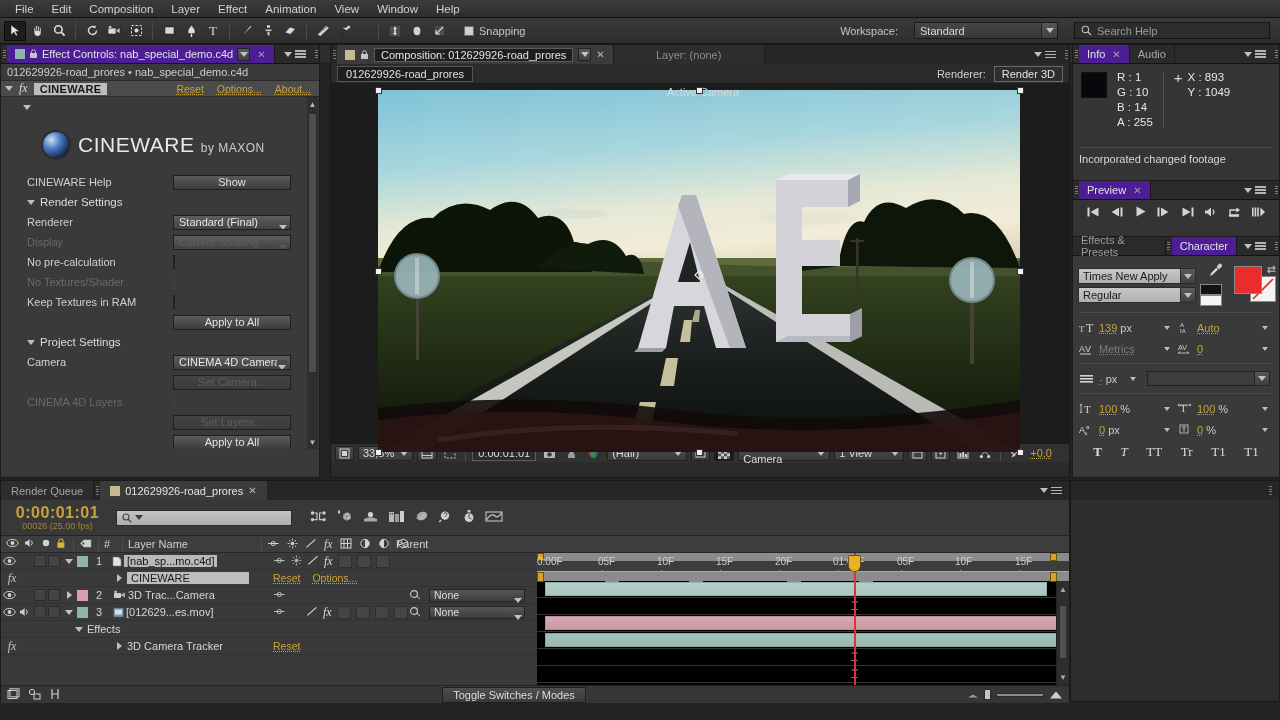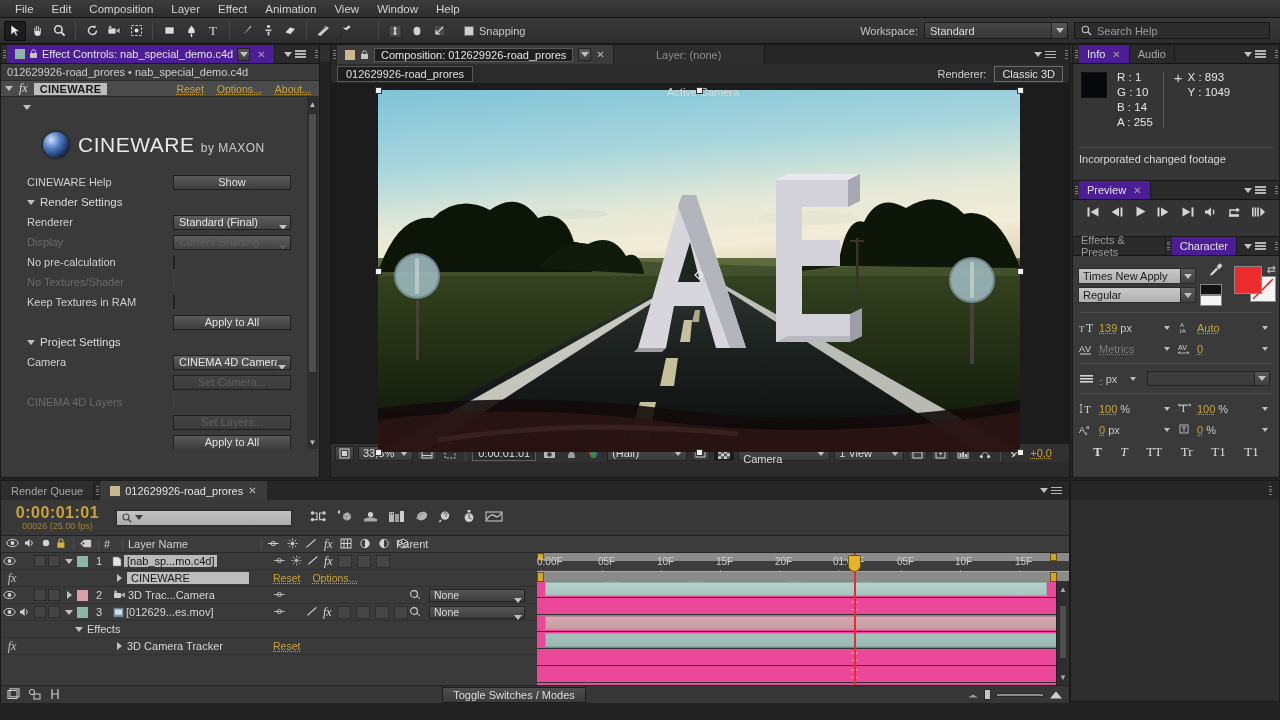--- a/index.html
+++ b/index.html
@@ -16,21 +16,21 @@
   .toolbar { height:26px; background:linear-gradient(#3a3a3a,#2d2d2d); display:flex;
              align-items:center; padding:0 4px; border-bottom:1px solid #151515; position:relative; }
   .tool { width:22px; height:20px; display:flex; align-items:center; justify-content:center;
           color:#d8d8d8; font-size:13px; border-radius:2px; }
   .tool.sel { background:#1d1d1d; box-shadow:inset 0 0 0 1px #0c0c0c; }
   .tsep { width:1px; height:18px; background:#1e1e1e; margin:0 5px;
           border-right:1px solid #4a4a4a; }
   .snapbox { display:flex; align-items:center; gap:5px; margin-left:14px; }
   .chk { width:10px; height:10px; background:#b9b9b9; border:1px solid #6a6a6a; display:inline-block; }
   .chk.off { background:#cfcfcf; }
-  .tb-right { margin-left:auto; display:flex; align-items:center; gap:6px; padding-right:6px; }
+  .tb-right { margin-left:auto; display:flex; align-items:center; gap:16px; padding-right:6px; }
   .ws-label { font-size:11px; color:#c5c5c5; }
   .ws-select { width:144px; height:17px; background:linear-gradient(#464646,#373737);
                border:1px solid #1b1b1b; display:flex; align-items:center;
                padding-left:5px; font-size:11px; color:#dcdcdc; position:relative; }
   .ws-select .arw { position:absolute; right:0; top:0; bottom:0; width:16px;
                background:linear-gradient(#565656,#3e3e3e); border-left:1px solid #252525;
                display:flex; align-items:center; justify-content:center; font-size:7px; }
   .helpsearch { width:196px; height:17px; background:#2c2c2c; border:1px solid #151515;
                display:flex; align-items:center; gap:5px; padding-left:6px; color:#9a9a9a; font-size:11px; }
 
@@ -195,21 +195,21 @@
   .lrow.sub { background:#3a3a3a; }
   .cellbox { width:12px;height:12px; background:#444; border:1px solid #2b2b2b; margin:0 1px;}
   .layername { background:#b9b9b9; color:#151515; padding:0 3px; font-size:11px; }
   .lcolor { width:11px;height:11px; }
   .sw-toggle { width:14px;height:13px; border:1px solid #2e2e2e; background:#454545; }
   .parent-dd { width:96px;height:13px; background:linear-gradient(#565656,#3d3d3d);
                border:1px solid #222; font-size:10.5px; color:#dcdcdc; display:flex;
                align-items:center; padding-left:4px; position:relative; }
   .parent-dd .a { position:absolute; right:2px; top:3px; }
   .lnk { color:#c8a33c; font-size:10.5px; text-decoration:underline; text-decoration-style:dotted; }
-  .tl-right { flex:1; background:#ec4899; position:relative; overflow:hidden; }
+  .tl-right { flex:1; background:#000000; position:relative; overflow:hidden; }
   .ruler { height:28px; background:#3d3d3d; position:relative; border-bottom:1px solid #272727; }
   .ruler .tick { position:absolute; top:17px; width:1px; height:7px; background:#8e8e8e; }
   .ruler .tlab { position:absolute; top:3px; font-size:10px; color:#d0d0d0; transform:translateX(-2px);}
   .workbar { position:absolute; left:0; right:0; top:0; height:8px; background:#8b8b8b; }
   .workbar .cap { position:absolute; top:0; width:7px;height:8px; background:#d6a426;
                   border:1px solid #6b5213; }
   .timebar { position:absolute; left:0; right:0; top:18px; height:10px; background:#8b8b8b;
              border-top:1px solid #a9a9a9; }
   .timebar .cap { position:absolute; top:0; width:7px;height:10px; background:#d6a426;
                   border:1px solid #6b5213; }
@@ -560,21 +560,21 @@
           <i></i>
           <i></i>
           <i></i>
           <i></i>
         </span>
     </div>
 
     <div class="comp-sub">
       <span class="comp-name">012629926-road_prores</span>
       <span class="rend-lbl">Renderer:</span>
-      <span class="rend-val">Classic 3D</span>
+      <span class="rend-val">Render 3D</span>
     </div>
 
     <div class="viewer">
       <div class="active-cam">Active Camera</div>
       <div class="vframe">
         <svg width="642" height="362" viewBox="0 0 642 362">
           <defs>
             <linearGradient id="sky" x1="0" y1="0" x2="0.25" y2="1">
               <stop offset="0%" stop-color="#7fc3d8"></stop>
               <stop offset="35%" stop-color="#a8d6dd"></stop>

